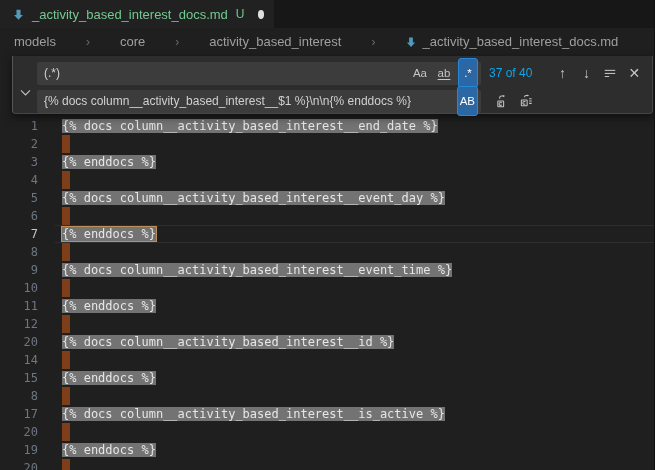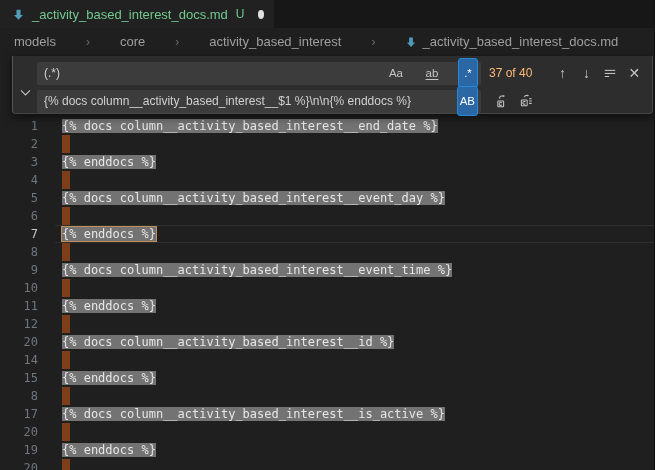--- a/index.html
+++ b/index.html
@@ -53,27 +53,27 @@
     padding-bottom:14px; cursor:pointer; color:#c5c5c5; }
   .fw-rows { flex:1; padding-top:5px; }
   .fw-row { display:flex; align-items:center; height:24px; margin-bottom:4px; }
   .fw-input {
     width:444px; height:23px; background:#3c3c3c; border-radius:2px;
     display:flex; align-items:center; padding:0 3px 0 7px;
     font-size:12px; color:#d0d0d0; cursor:text;
   }
   .fw-input .val { flex:1; white-space:nowrap; overflow:hidden; }
   .opt-btn {
-    flex:none; min-width:20px; height:20px; padding:14px 2px; margin-left:16px; border-radius:3px;
+    flex:none; min-width:20px; height:20px; padding:14px 2px; margin-left:4px; border-radius:3px;
     display:flex; align-items:center; justify-content:center;
     font-size:11.5px; color:#c5c5c5; cursor:pointer; border:1px solid transparent;
   }
   .opt-btn.active { background:#2b66a5; border-color:#2489db; color:#ffffff; }
   .opt-ww { text-decoration:underline; text-underline-offset:2px; }
-  .match-count { font-size:12px; color:#fdba74; margin-left:8px; white-space:nowrap; }
+  .match-count { font-size:12px; color:#0ea5e9; margin-left:8px; white-space:nowrap; }
   .nav-group { display:flex; align-items:center; margin-left:17px; }
   .icon-btn {
     width:22px; height:22px; border-radius:4px; display:flex; align-items:center;
     justify-content:center; color:#c5c5c5; font-size:14px; cursor:pointer; margin-left:2px;
   }
   .repl-group { display:flex; align-items:center; margin-left:8px; }
   svg { display:block; }
 </style>
 </head>
 <body>

